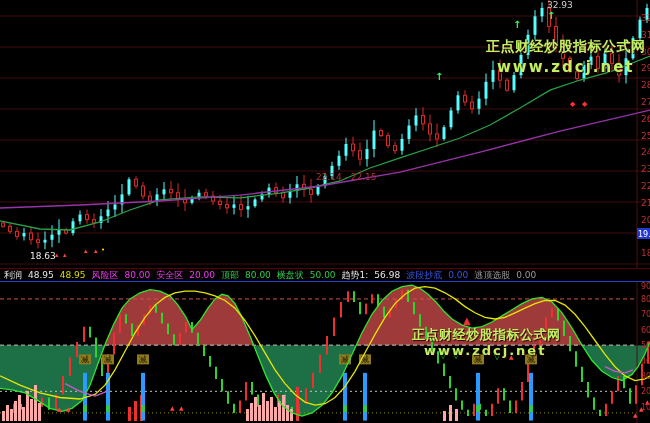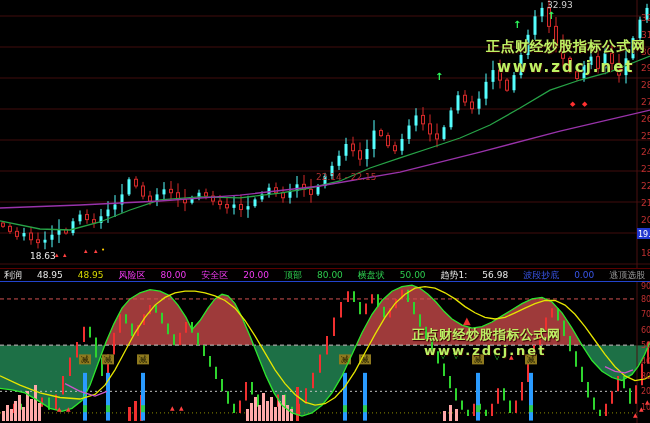--- a/index.html
+++ b/index.html
@@ -1,21 +1,21 @@
 <!DOCTYPE html>
 <html><head>
 <meta charset="utf-8">
 <style>
   html,body{margin:0;padding:0;background:#000;}
   #app{position:relative;width:650px;height:423px;background:#000;overflow:hidden;
        font-family:"DejaVu Sans",sans-serif;}
   svg{display:block;}
   #label-bar{height:12px;background:#020000;border-top:1px solid #5a0000;
              font-size:9px;line-height:12px;white-space:nowrap;overflow:hidden;padding-left:4px;}
-  #label-bar span{margin-right:15px;letter-spacing:0;}
+  #label-bar span{margin-right:6px;letter-spacing:0;}
   #blue-divider{height:1px;background:#2244cc;}
   .wm{position:absolute;color:#bef264;font-weight:bold;
       text-shadow:1px 1px 1px #300;pointer-events:none;white-space:nowrap;}
   #wm-top-1{left:486px;top:38px;font-size:14px;letter-spacing:0.5px;}
   #wm-top-2{left:497px;top:58px;font-size:15px;letter-spacing:2px;}
   #wm-bot-1{left:412px;top:326px;font-size:13px;letter-spacing:0.5px;}
   #wm-bot-2{left:424px;top:343px;font-size:13px;letter-spacing:2px;}
 </style>
 </head>
 <body>

